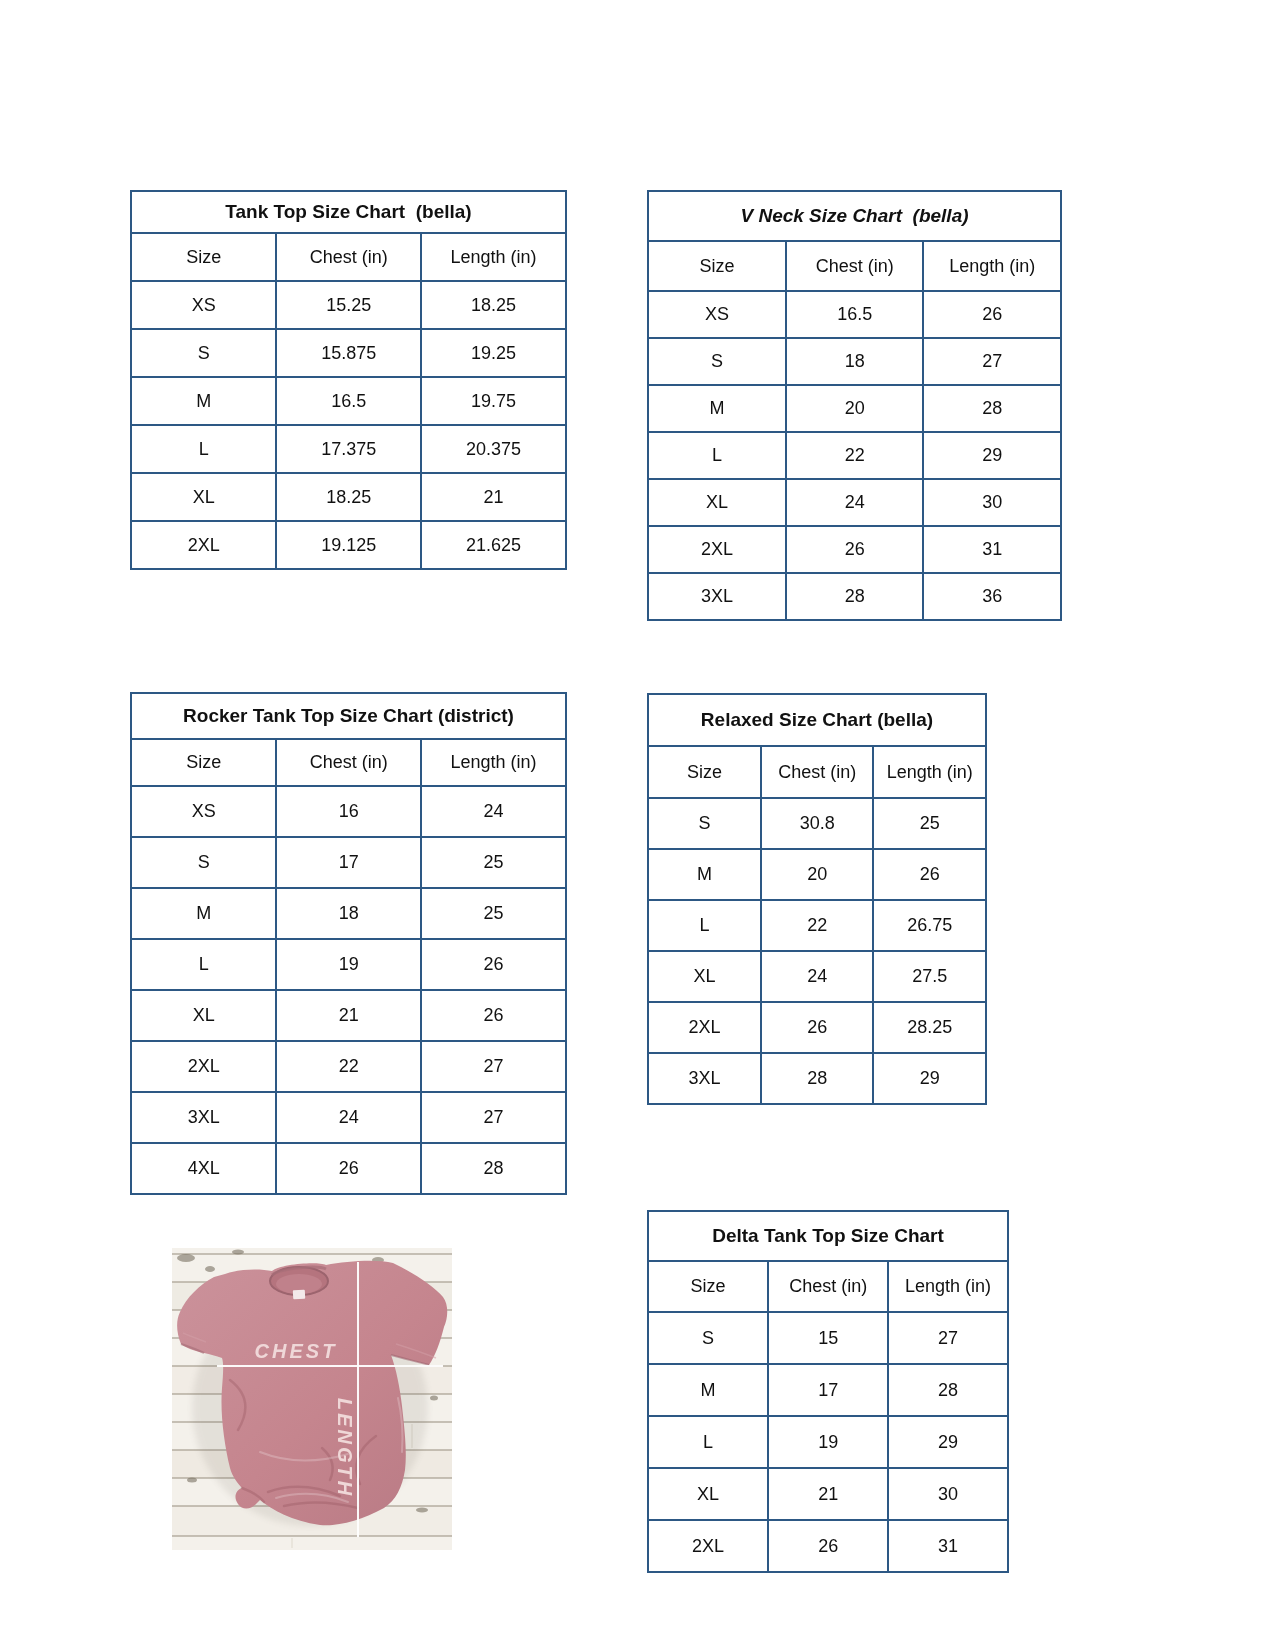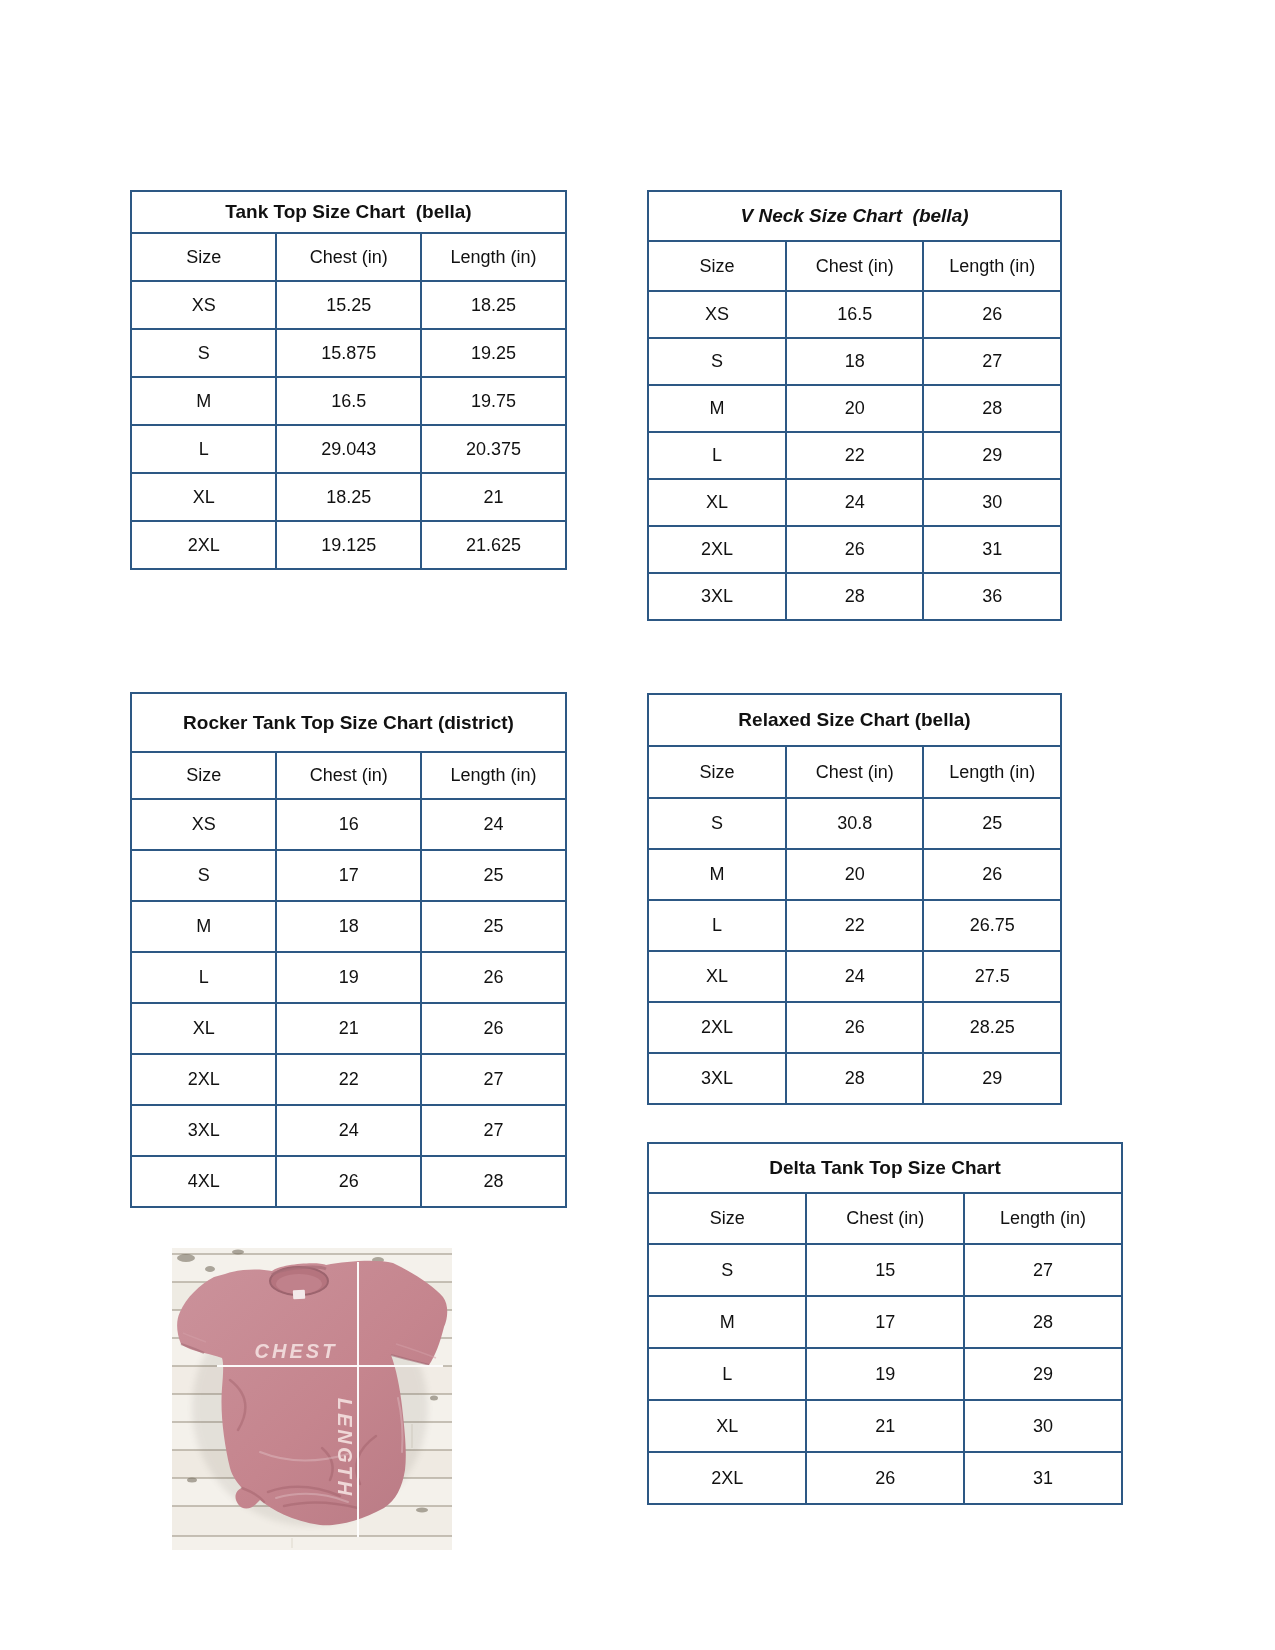--- a/index.html
+++ b/index.html
@@ -27,30 +27,30 @@
   #table-tank-top .title-row  { height:42px; }
   #table-tank-top .header-row { height:48px; }
   #table-tank-top tbody tr    { height:48px; }
 
   #table-v-neck { left:647px; top:190px; width:415px; }
   #table-v-neck .title-row  { height:50px;font-style:italic; }
   #table-v-neck .header-row { height:50px; }
   #table-v-neck tbody tr    { height:47px; }
 
   #table-rocker { left:130px; top:692px; width:437px; }
-  #table-rocker .title-row  { height:59px; }
+  #table-rocker .title-row  { height:46px; }
   #table-rocker .header-row { height:47px; }
   #table-rocker tbody tr    { height:51px; }
 
-  #table-relaxed { left:647px; top:693px; width:415px; }
+  #table-relaxed { left:647px; top:693px; width:340px; }
   #table-relaxed .title-row  { height:52px; }
   #table-relaxed .header-row { height:52px; }
   #table-relaxed tbody tr    { height:51px; }
 
-  #table-delta { left:647px; top:1142px; width:476px; }
+  #table-delta { left:647px; top:1210px; width:362px; }
   #table-delta .title-row  { height:50px; }
   #table-delta .header-row { height:51px; }
   #table-delta tbody tr    { height:52px; }
 
   #photo {
     position:absolute; left:172px; top:1248px; width:280px; height:302px;
     overflow:hidden;
     font-style:italic;
   }
   #photo svg { display:block; }
@@ -92,21 +92,21 @@
           <td>15.875</td>
           <td>19.25</td>
         </tr>
         <tr>
           <td>M</td>
           <td>16.5</td>
           <td>19.75</td>
         </tr>
         <tr>
           <td>L</td>
-          <td>29.043</td>
+          <td>17.375</td>
           <td>20.375</td>
         </tr>
         <tr>
           <td>XL</td>
           <td>18.25</td>
           <td>21</td>
         </tr>
         <tr>
           <td>2XL</td>
           <td>19.125</td>

